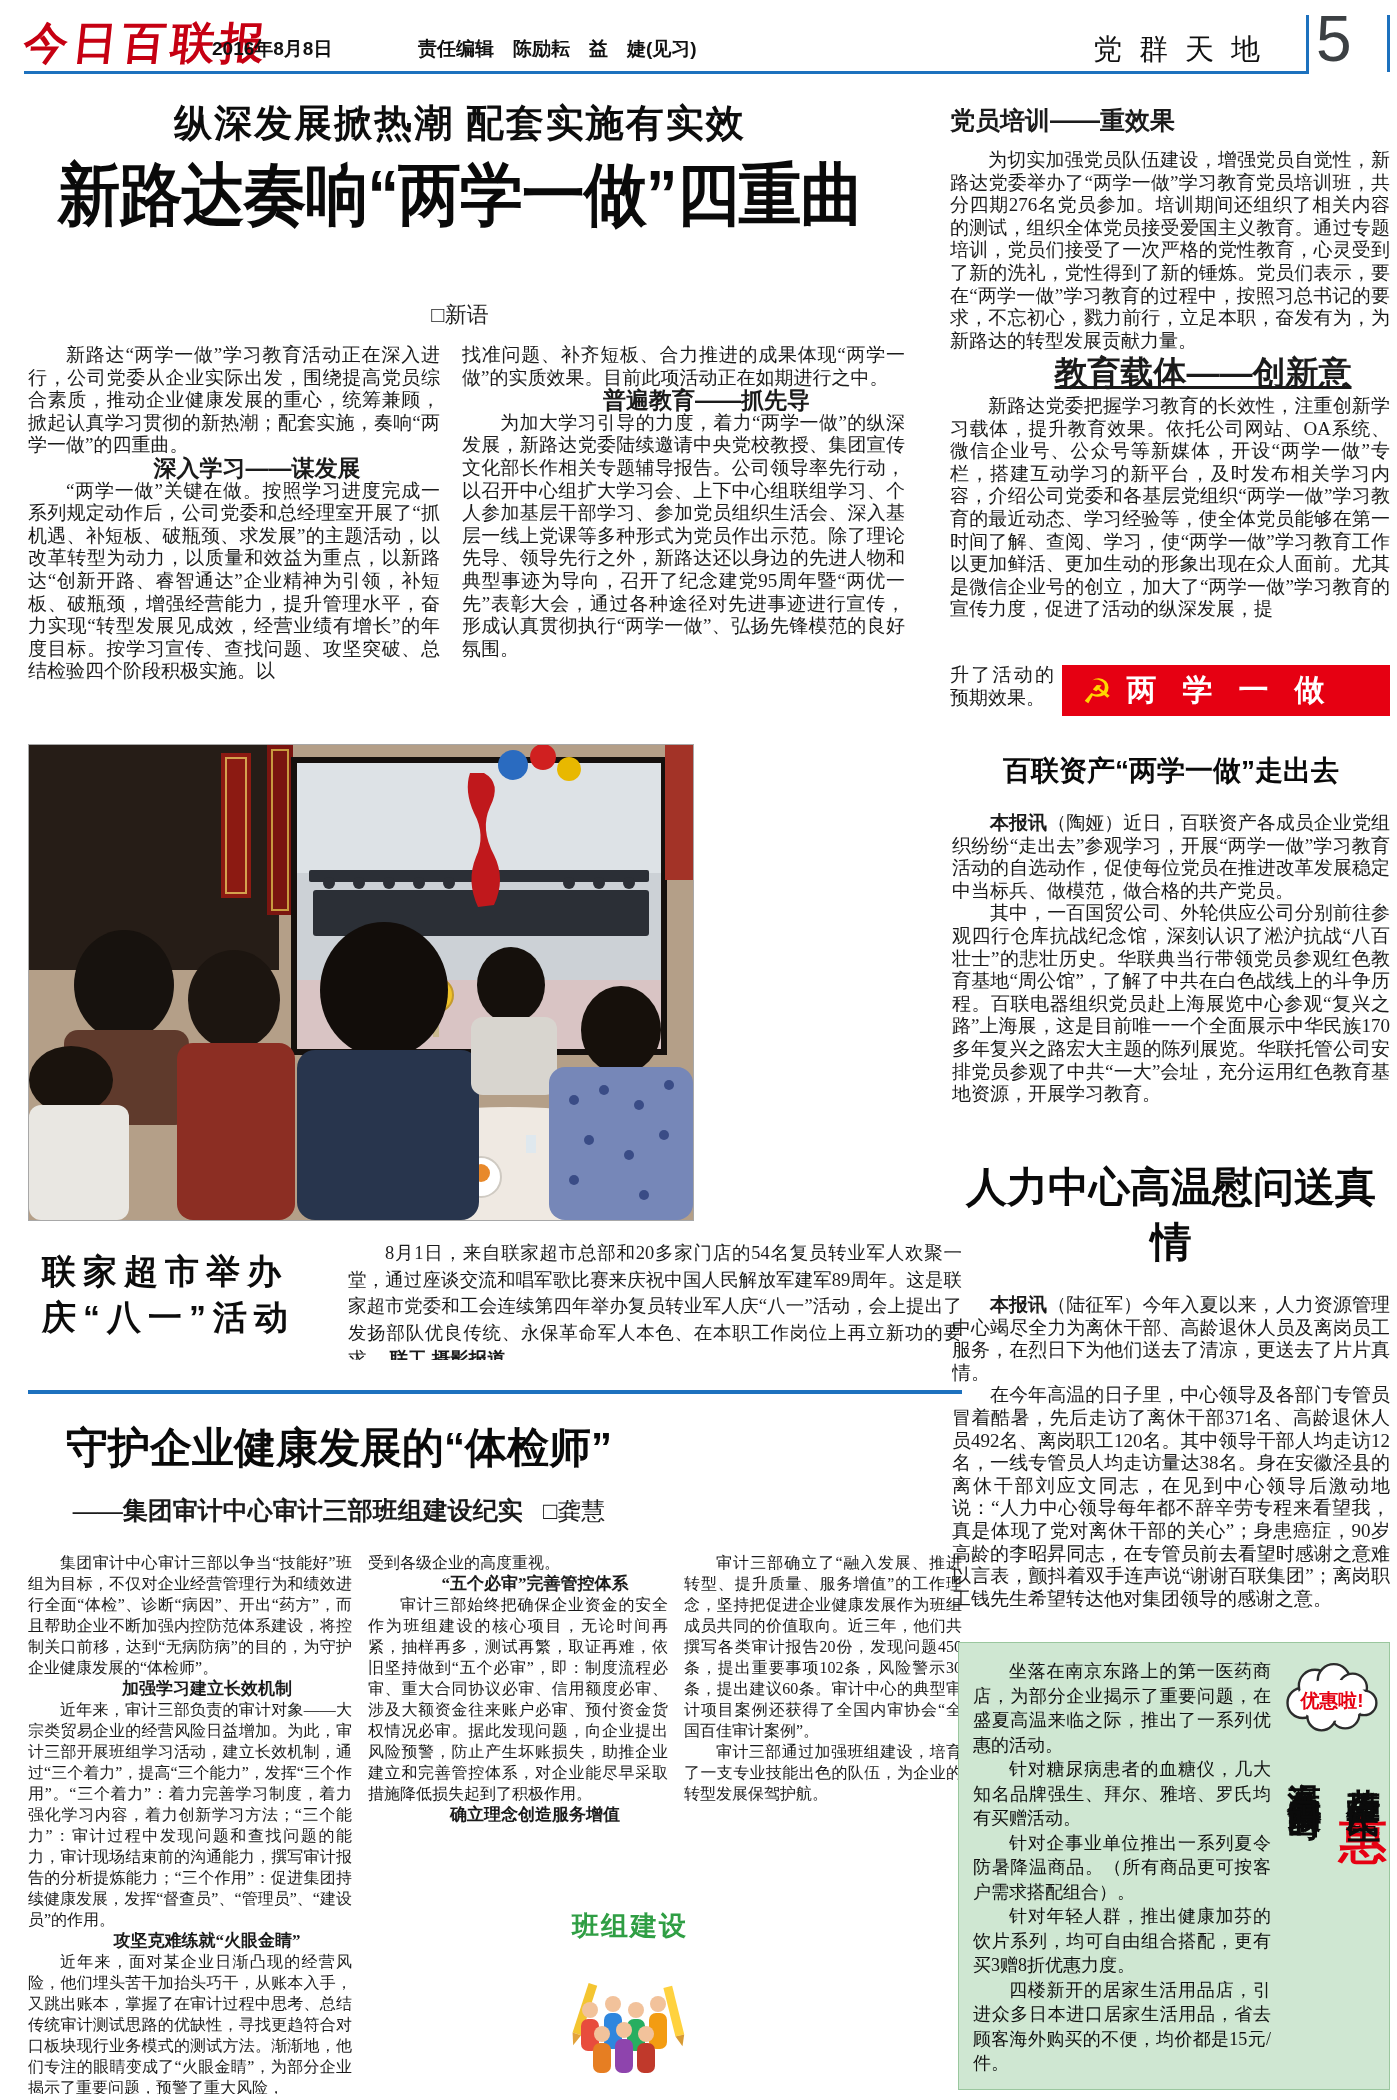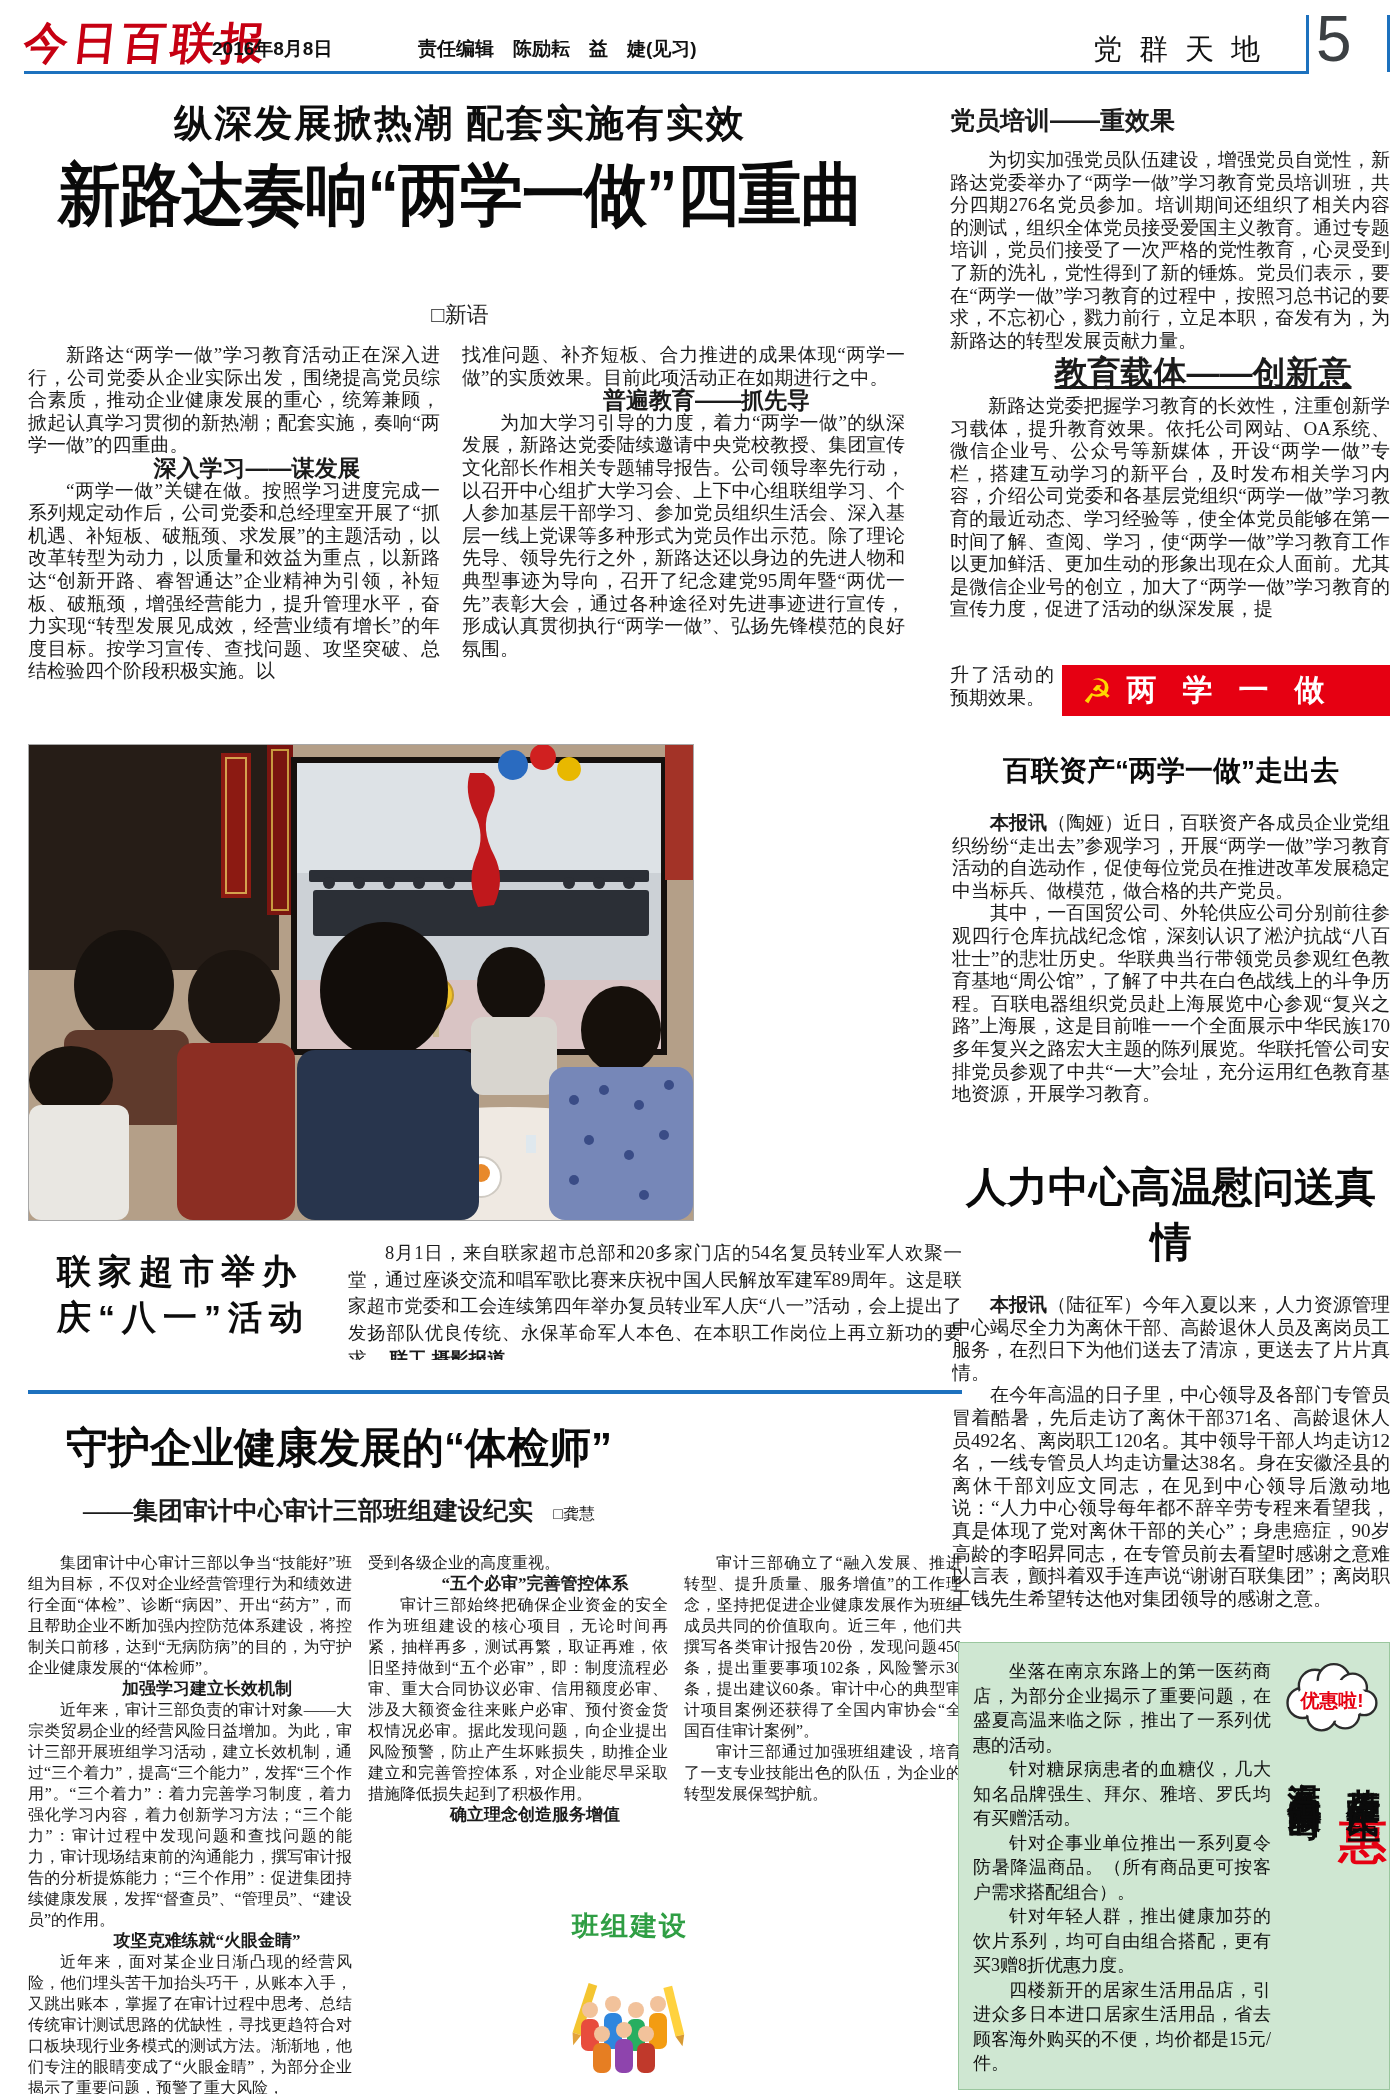--- a/index.html
+++ b/index.html
@@ -32,21 +32,21 @@
   
   .photo-frame{border:1px solid #a8a8a8;background:#b9a58f;overflow:hidden;}
   .cap-title{font-family:"Liberation Sans",sans-serif;font-weight:900;font-size:34px;letter-spacing:7px;
              line-height:46px;color:#0c0c0c;}
   .cap-text{font-size:18.5px;line-height:26.5px;text-align:justify;overflow:hidden;}
   .cap-text .credit{font-family:"Liberation Sans",sans-serif;font-weight:700;}
   
   .audit-headline{font-family:"Liberation Sans",sans-serif;font-weight:900;font-size:42px;color:#0a0a0a;
                   text-align:center;letter-spacing:0px;}
   .audit-sub{font-family:"Liberation Serif",serif;font-weight:700;font-size:25px;text-align:center;}
-  .audit-by{font-size:16px;font-weight:400;margin-left:14px;}
+  .audit-by{font-size:24px;font-weight:400;margin-left:14px;}
   .body2{font-size:16px;line-height:21px;text-align:justify;overflow:hidden;}
   .body2 p{margin:0;text-indent:2em;}
   .body2 p.noindent{text-indent:0;}
   .subhead2{font-weight:700;font-size:17px;text-align:center;margin:6px 0 5px 0;text-indent:0;
             font-family:"Liberation Serif",serif;}
   
   .team-logo-text{font-family:"Liberation Sans",sans-serif;font-weight:900;font-size:27px;color:#2f9e44;letter-spacing:2px;}
   
   .promo-box{background:#cfe7d2;border:1px solid #9ac79e;}
   .promo-text{font-size:18px;line-height:24.5px;text-align:justify;color:#101010;overflow:hidden;}
@@ -175,21 +175,21 @@
             <circle cx="560" cy="395" r="5"></circle>
             <circle cx="600" cy="410" r="5"></circle>
           <circle cx="635" cy="390" r="5"></circle>
             <circle cx="545" cy="435" r="5"></circle>
             <circle cx="615" cy="450" r="5"></circle>
         </g>
       </g>
     </svg>
   </div>
 
-  <div class="abs cap-title" style="left:42px;top:1248px;margin-left:15px;">
+  <div class="abs cap-title" style="left:42px;top:1248px;">
     <div>联家超市举办</div>
     <div>庆“八一”活动</div>
   </div>
   <div class="abs cap-text" style="left:348px;top:1240px;width:614px;height:120px;">
     <span style="display:inline-block;width:2em;"></span><span>8月1日，来自联家超市总部和20多家门店的54名复员转业军人欢聚一堂，通过座谈交流和唱军歌比赛来庆祝中国人民解放军建军89周年。这是联家超市党委和工会连续第四年举办复员转业军人庆“八一”活动，会上提出了发扬部队优良传统、永保革命军人本色、在本职工作岗位上再立新功的要求。</span>
     <span class="credit">联工 摄影报道</span>
   </div>
 
   <div class="abs" style="left:952px;top:752px;width:438px;">
     <div class="audit-headline" style="font-size:28px;">百联资产“两学一做”走出去</div>

